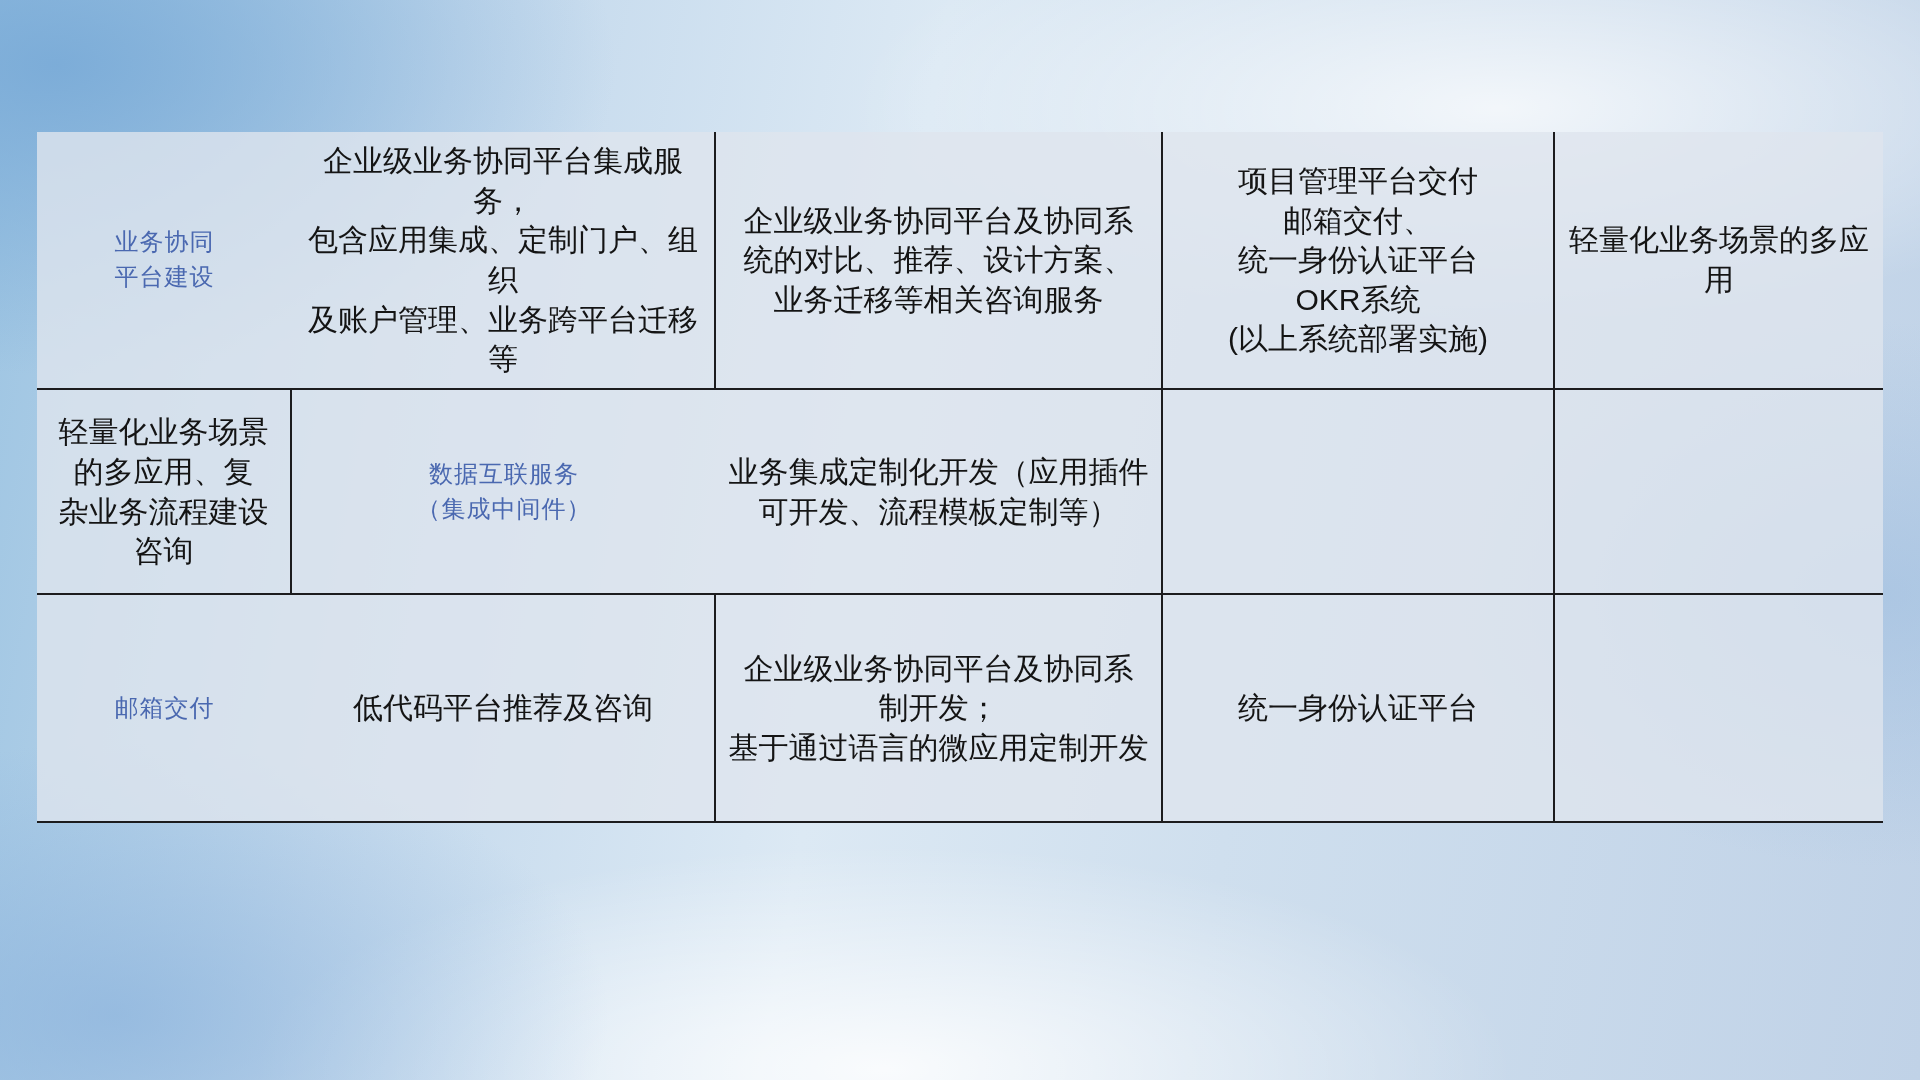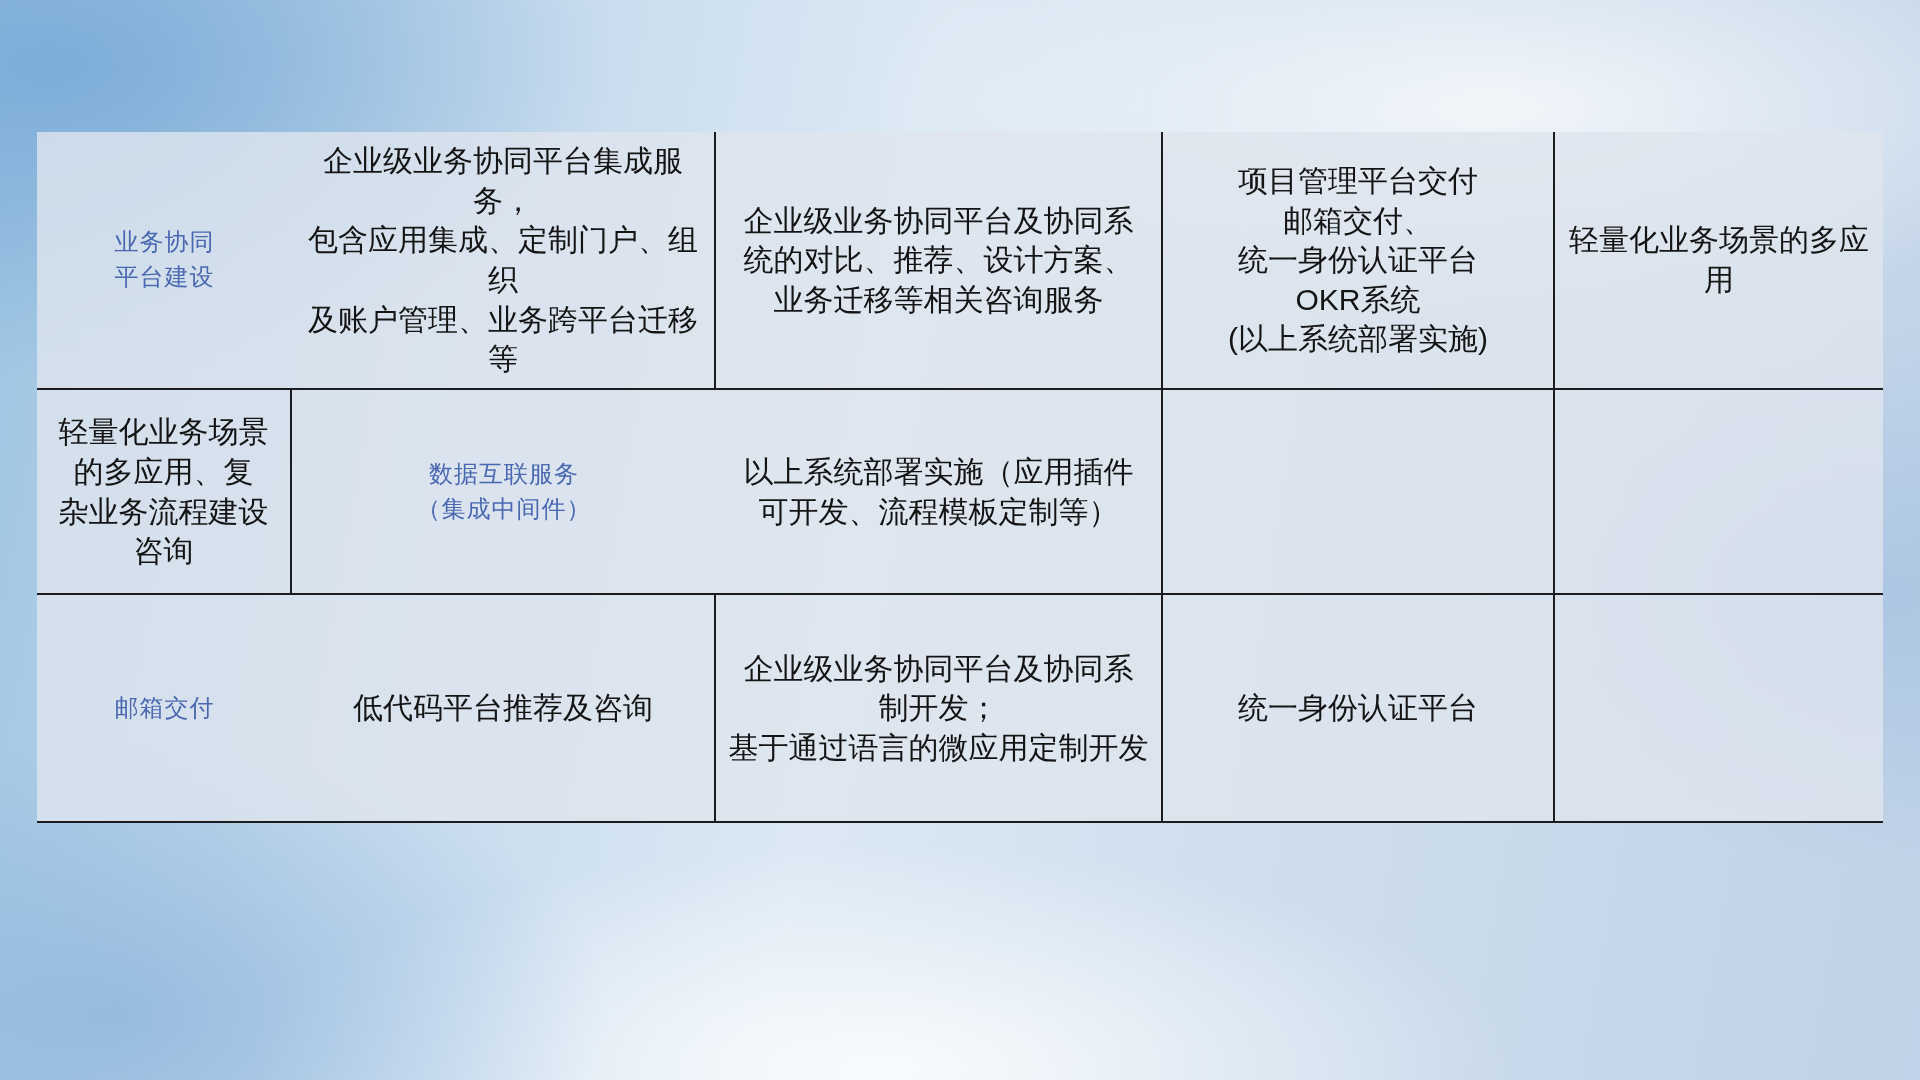--- a/index.html
+++ b/index.html
@@ -93,21 +93,21 @@
 邮箱交付、
 统一身份认证平台
 OKR系统
 (以上系统部署实施)</div>
       <div class="cell hline">轻量化业务场景的多应用</div>
 
       <div class="cell vline hline">轻量化业务场景的多应用、复
 杂业务流程建设咨询</div>
       <div class="cell cat hline">数据互联服务
 （集成中间件）</div>
-      <div class="cell vline hline">以上系统部署实施（应用插件
+      <div class="cell vline hline">业务集成定制化开发（应用插件
 可开发、流程模板定制等）</div>
       <div class="cell vline hline"></div>
       <div class="cell hline"></div>
 
       <div class="cell cat">邮箱交付</div>
       <div class="cell vline">低代码平台推荐及咨询</div>
       <div class="cell vline">企业级业务协同平台及协同系
 制开发；
 基于通过语言的微应用定制开发</div>
       <div class="cell vline">统一身份认证平台</div>

